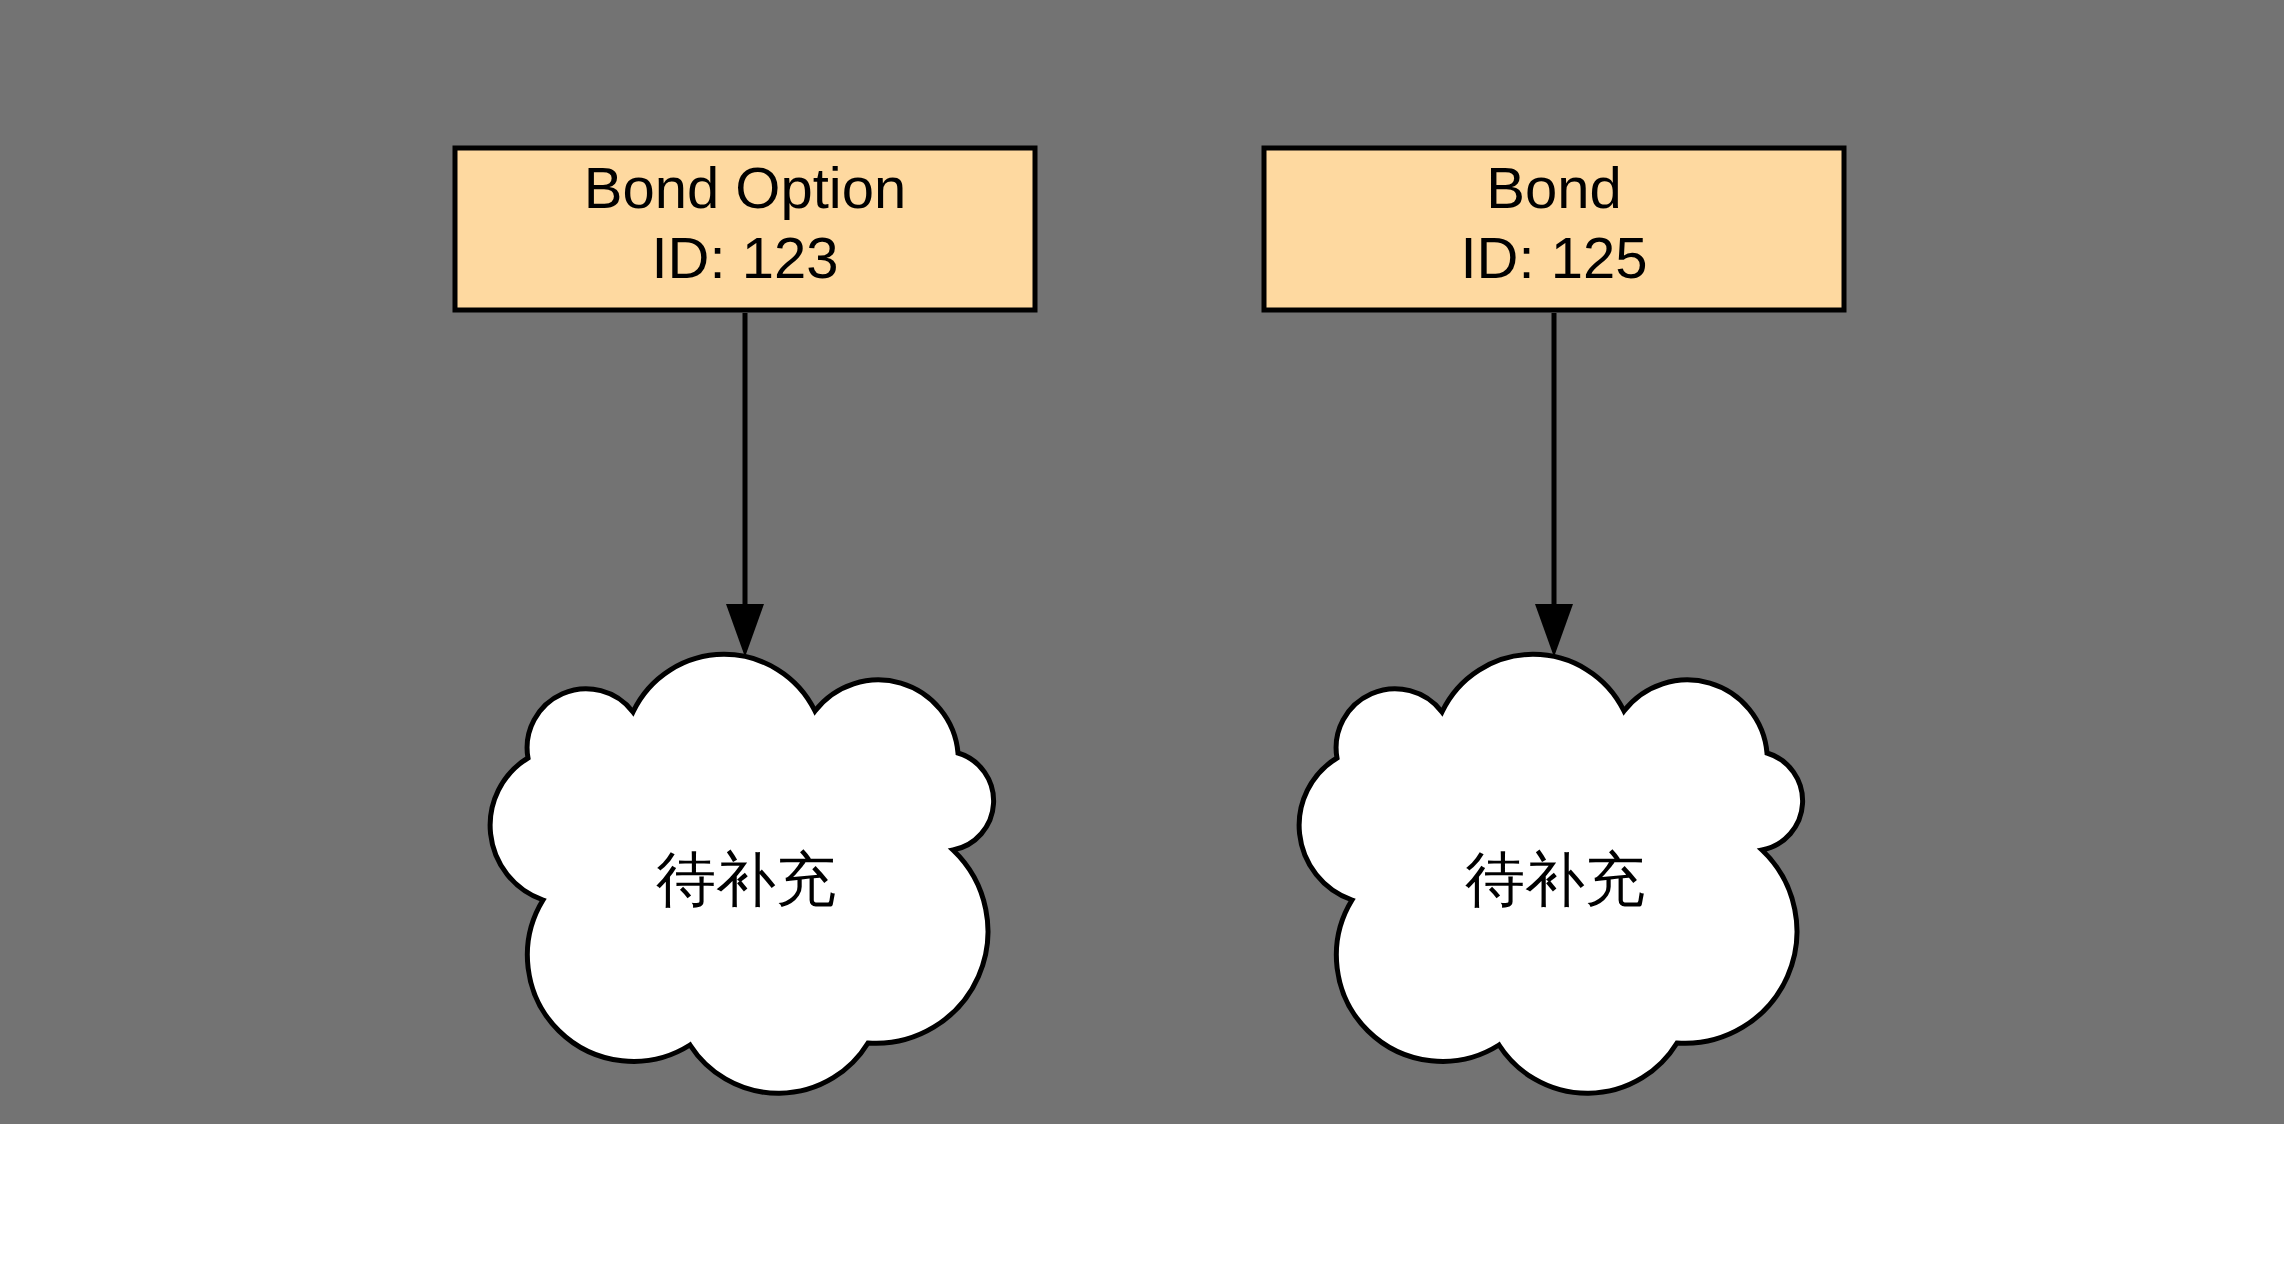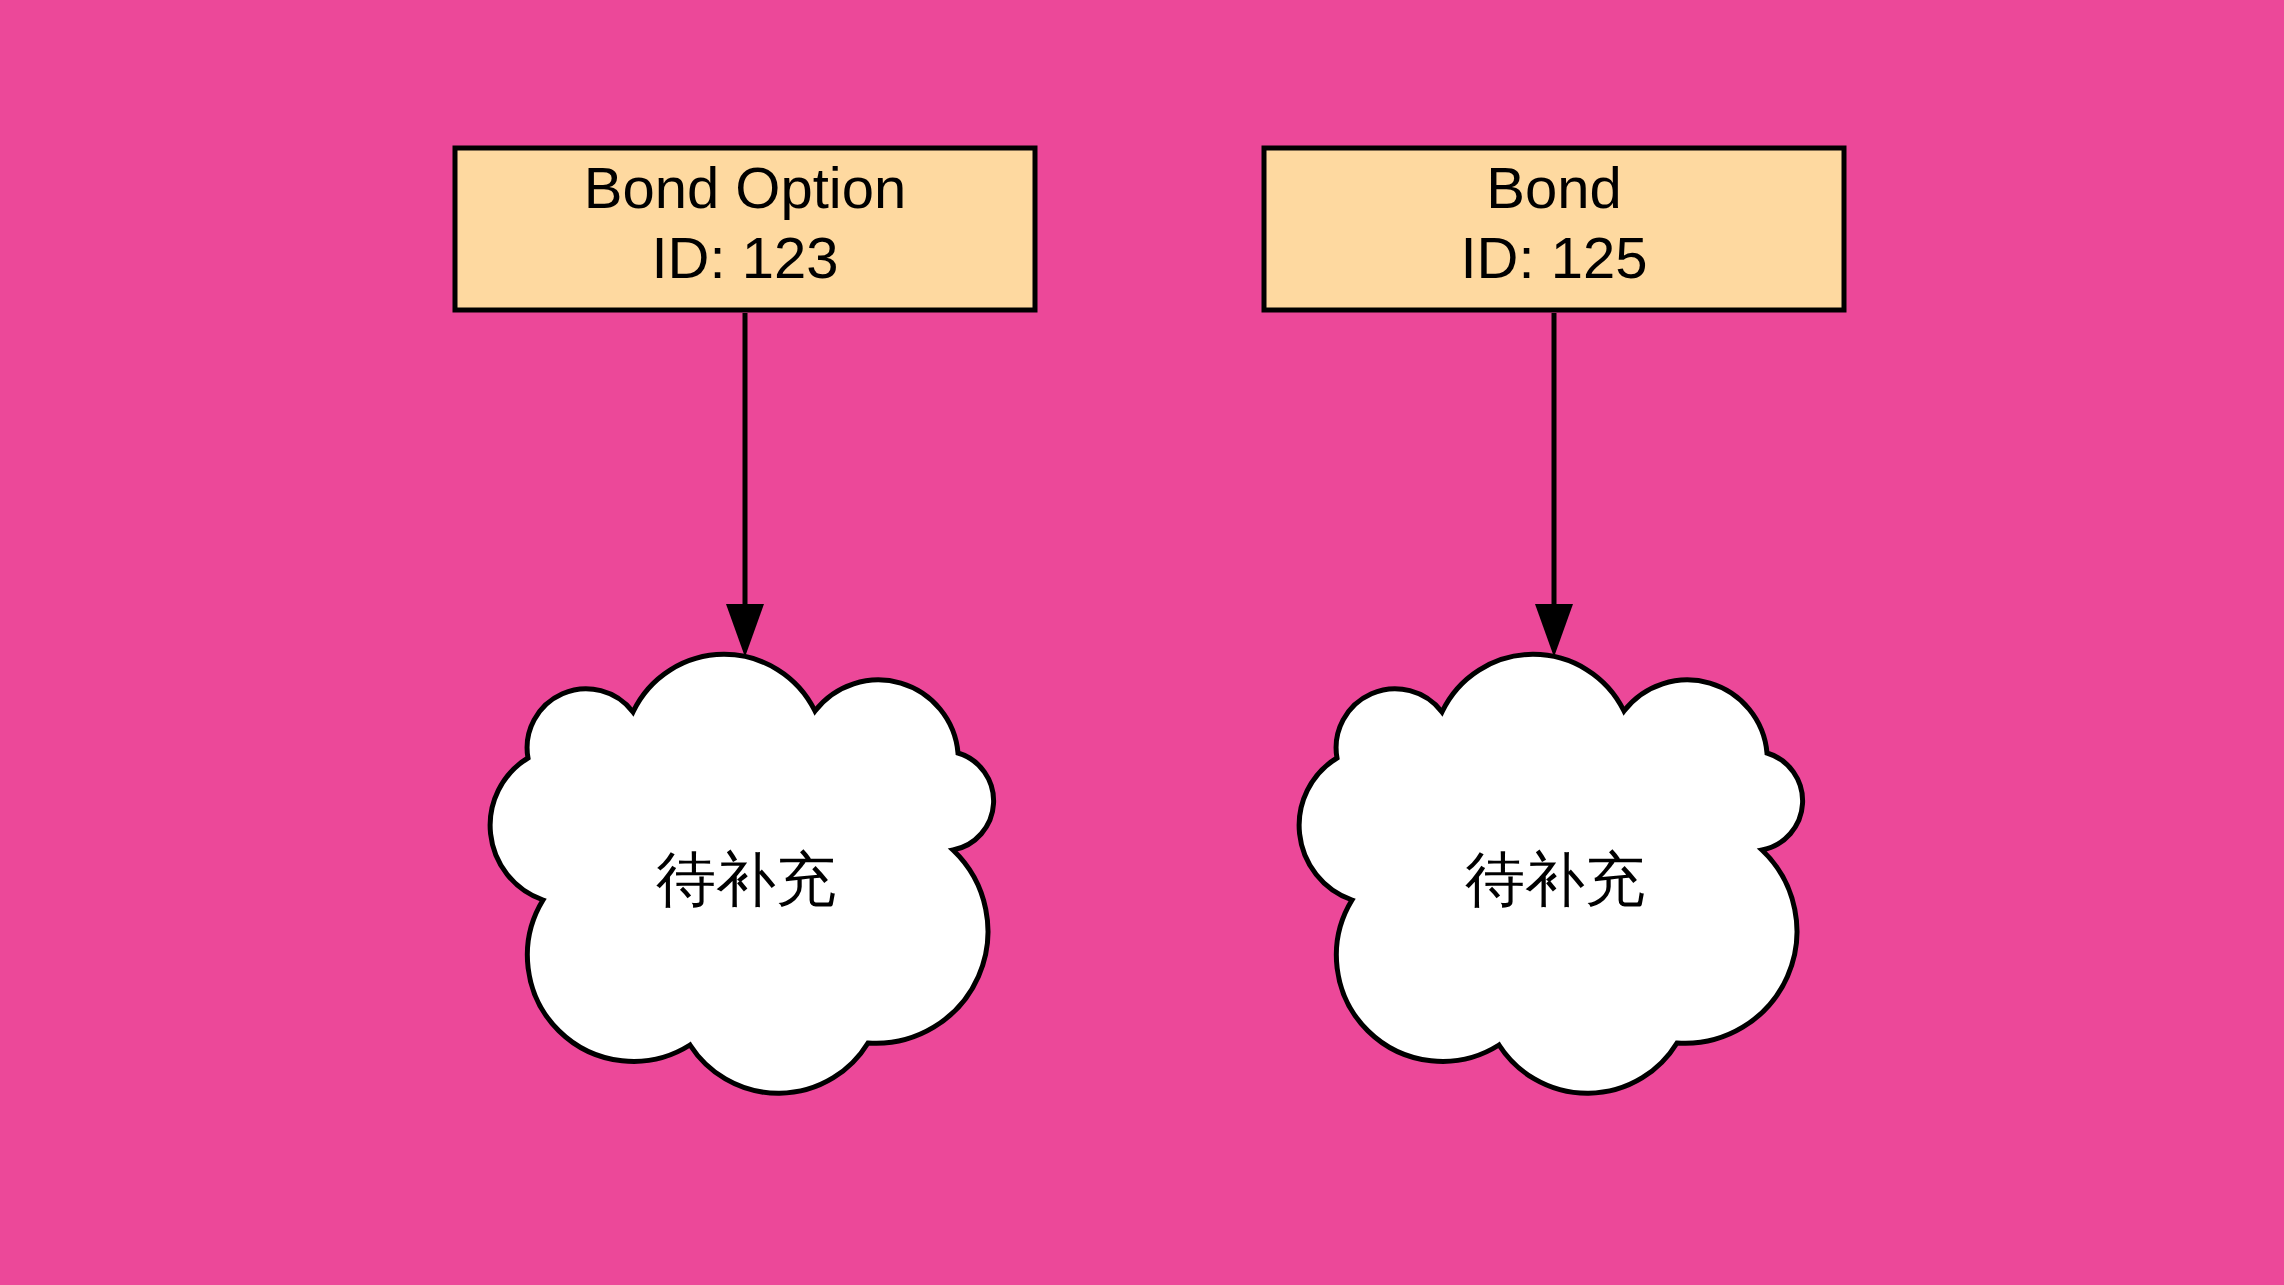--- a/index.html
+++ b/index.html
@@ -3,22 +3,22 @@
 <meta charset="utf-8">
 <style>
   html, body {
     margin: 0;
     padding: 0;
     background: #ffffff;
   }
   .stage {
     position: relative;
     width: 2284px;
-    height: 1285px;
-    background: #ec4899;
+    height: 1124px;
+    background: #737373;
     overflow: hidden;
   }
   svg.diagram {
     display: block;
     width: 2284px;
     height: 1285px;
   }
   .node-title, .node-subtitle {
     font-family: "Liberation Sans", "DejaVu Sans", sans-serif;
     font-size: 58px;

